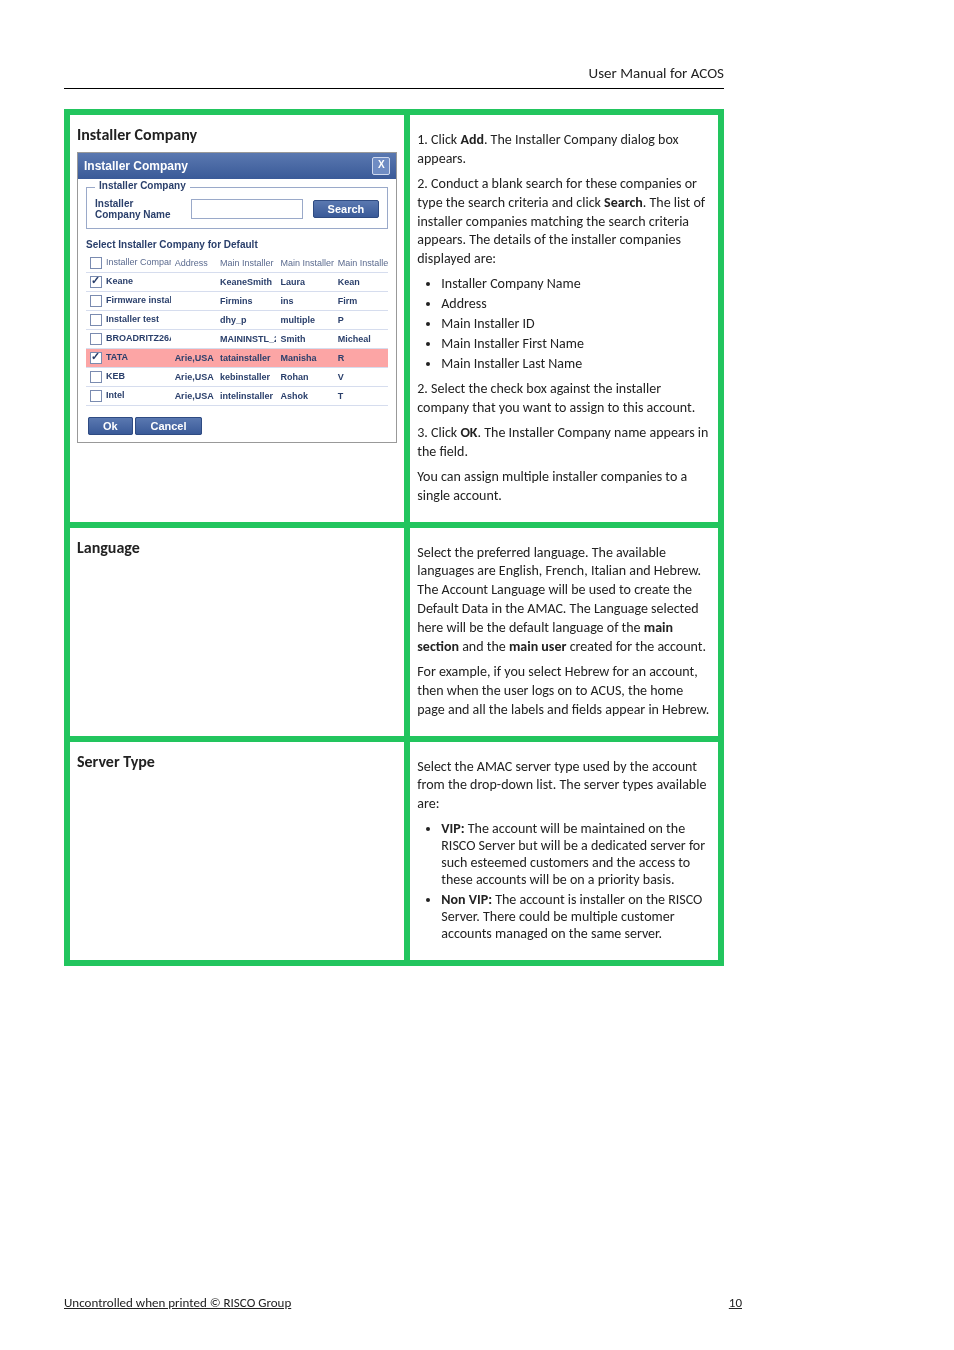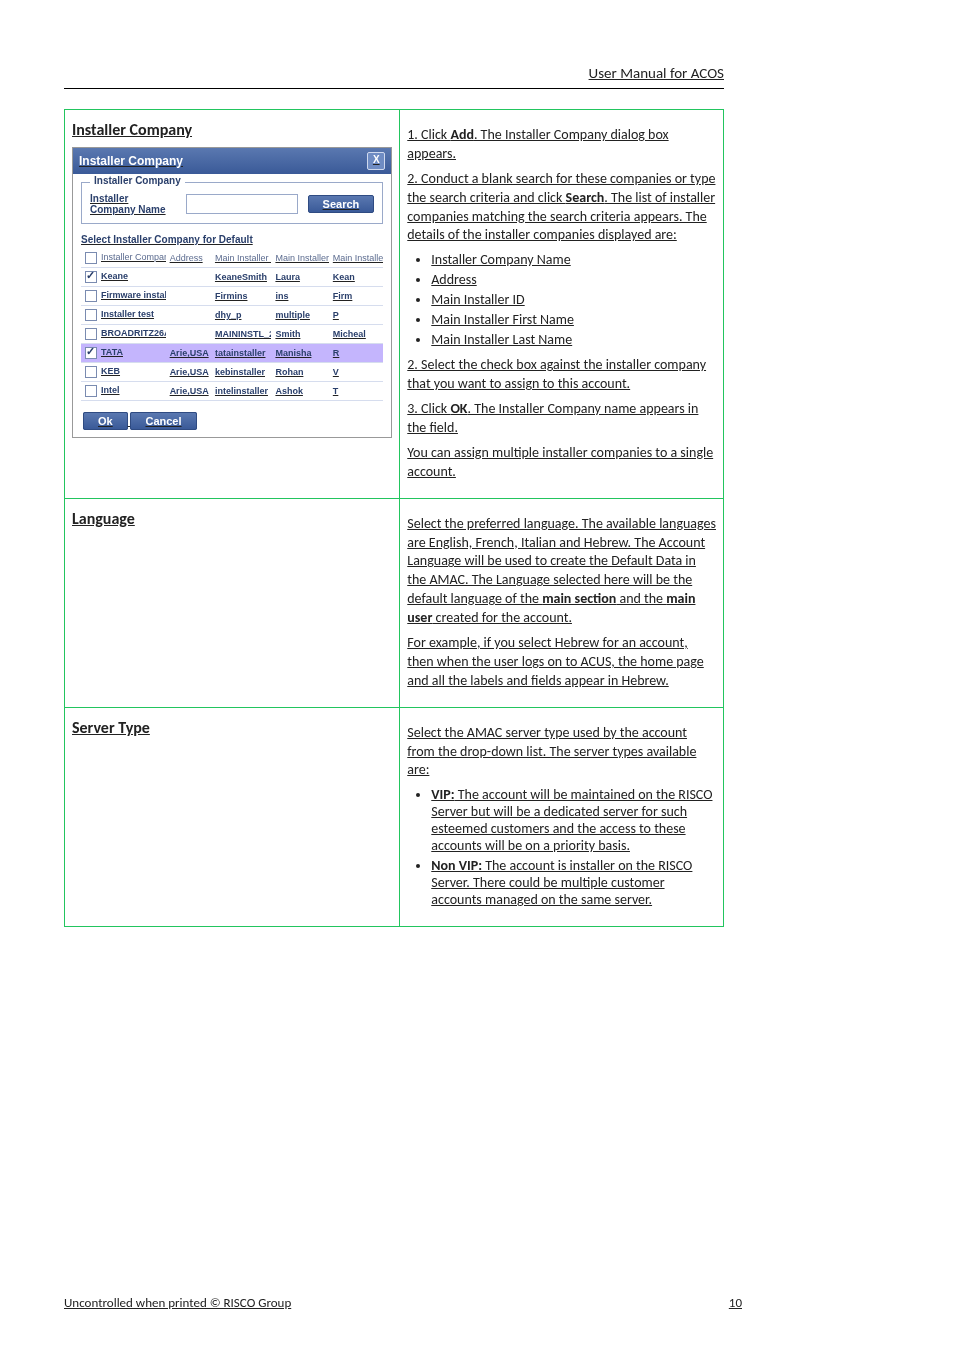--- a/index.html
+++ b/index.html
@@ -7,37 +7,36 @@
     background: #fff;
     font-family: "Segoe UI", Calibri, Arial, sans-serif;
     color: #222;
   }
   .page {
     width: 788px;
     height: 1350px;
     box-sizing: border-box;
     padding: 64px 64px 40px 64px;
     position: relative;
-    text-decoration: underline;
   }
   .header-bar {
     border-bottom: 1px solid #000;
     text-align: right;
     font-size: 15px;
     padding-bottom: 6px;
     margin-bottom: 20px;
   }
   table.main {
     width: 100%;
     border-collapse: collapse;
     border: 1px solid #888;
     font-size: 14px;
   }
   table.main > tbody > tr > td {
-    border: 1px solid #22c55e;
+    border: 6px solid #22c55e;
     vertical-align: top;
     padding: 10px 7px;
   }
   table.main > tbody > tr > td.left {
     width: 46%;
     font-weight: 700;
     font-size: 16px;
   }
   table.main > tbody > tr > td.right {
     font-weight: 400;
@@ -122,21 +121,21 @@
   }
   table.ic-table th, table.ic-table td {
     border-bottom: 1px solid #d6ddee;
     padding: 3px 4px;
     text-align: left;
     color: #2a3f6b;
     overflow: hidden;
     white-space: nowrap;
   }
   table.ic-table th { color: #5b6b8f; font-weight: 400; }
-  table.ic-table tr.sel { background: #c4b5fd; }
+  table.ic-table tr.sel { background: #fca5a5; }
   .ck {
     display: inline-block;
     width: 10px; height: 10px;
     border: 1px solid #7a8bb0;
     vertical-align: middle;
     margin-right: 4px;
     background: #fff;
     position: relative;
   }
   .ck.checked::after {

